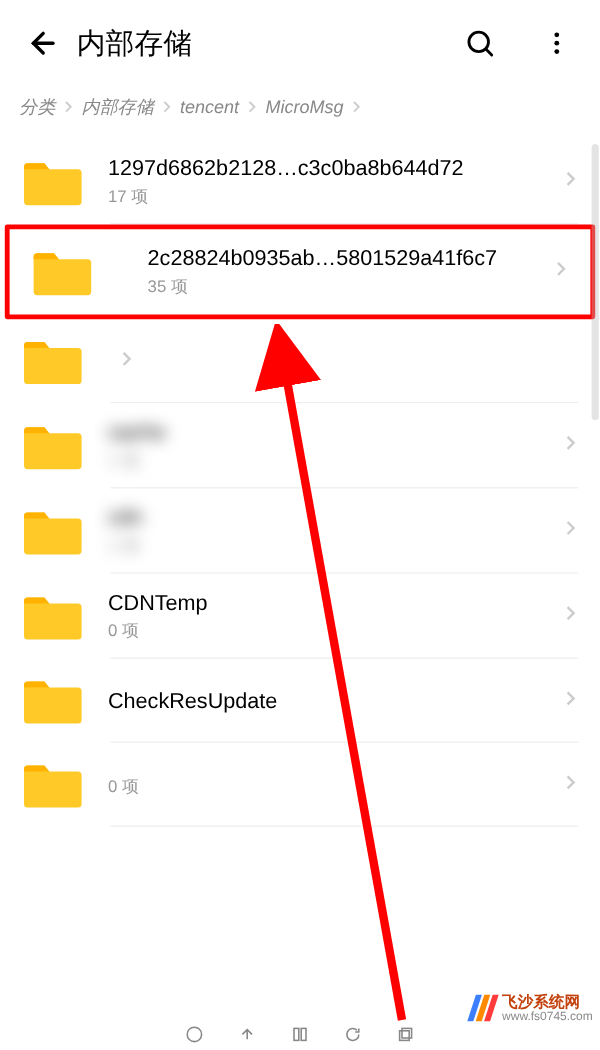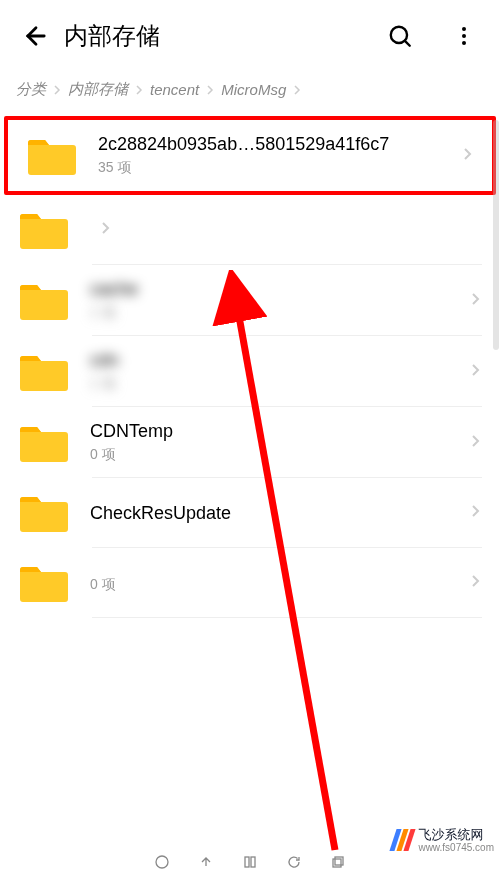--- a/index.html
+++ b/index.html
@@ -13,28 +13,28 @@
     .crumb { color: #888; }
     .crumb-sep { color: #ccc; }
     .list { position: relative; }
     .row { display: flex; align-items: center; padding: 14px 18px; position: relative; }
     .folder-icon { width: 52px; height: 42px; flex-shrink: 0; margin-right: 20px; }
     .row-content { flex: 1; min-width: 0; }
     .row-name { font-size: 18px; color: #000; white-space: nowrap; overflow: hidden; text-overflow: ellipsis; }
     .row-sub { font-size: 14px; color: #999; margin-top: 4px; }
     .chevron { color: #ccc; margin-left: 8px; }
     .row-divider { position: absolute; left: 92px; right: 18px; bottom: 0; height: 1px; background: #eee; }
-    .highlighted { border: 4px solid #ff0000; border-radius: 2px; margin: 0 4px; }
+    .highlighted { border: 4px solid #ff0000; border-radius: 2px; margin: 0 4px; gap: 25px; }
     .scrollbar-track { position: absolute; right: 1px; top: 120px; width: 6px; height: 230px; background: #bbb; opacity: 0.4; border-radius: 3px; }
     .arrow-svg { position: absolute; left: 140px; top: 270px; pointer-events: none; z-index: 5; }
     .blur { filter: blur(6px); }
     .watermark { position: absolute; right: 6px; bottom: 22px; display: flex; align-items: center; font-size: 13px; }
     .wm-logo { display: flex; margin-right: 4px; }
     .wm-bar { width: 5px; height: 22px; transform: skewX(-18deg); margin-right: 2px; }
-    .wm-text-main { font-weight: normal; color: #0f172a; }
+    .wm-text-main { font-weight: bold; color: #c2410c; }
     .wm-text-sub { font-size: 10px; color: #888; margin-top: -2px; }
     .bottom-toolbar { position: absolute; left: 0; right: 0; bottom: 0; height: 24px; display: flex; align-items: center; justify-content: center; gap: 28px; color: #888; padding-bottom: 2px; }
     .tb-icon { width: 16px; height: 16px; display:flex; align-items:center; justify-content:center; }
   </style>
 </head>
 <body>
 
 <div class="header">
   <div class="back-btn">
     <svg width="28" height="28" viewBox="0 0 24 24" fill="none" stroke="#000" stroke-width="2.4" stroke-linecap="round">
@@ -73,20 +73,34 @@
     <span class="crumb-sep"><svg width="10" height="10" viewBox="0 0 10 10" fill="none" stroke="#ccc" stroke-width="1.5">
         <path d="M3 1l4 4-4 4"></path>
       </svg></span>
     <span class="crumb">MicroMsg</span>
     <span class="crumb-sep"><svg width="10" height="10" viewBox="0 0 10 10" fill="none" stroke="#ccc" stroke-width="1.5">
         <path d="M3 1l4 4-4 4"></path>
       </svg></span>
   </div>
 
 <div class="list" id="list">
+    <div class="row">
+      <div class="folder-icon"><svg width="52" height="42" viewBox="0 0 52 42">
+          <path d="M2 8c0-2 1-3 3-3h14l4 5h24c2 0 3 1 3 3v24c0 2-1 3-3 3H5c-2 0-3-1-3-3V8z" fill="#ffca28"></path>
+          <path d="M2 8c0-2 1-3 3-3h14l4 5H2V8z" fill="#ffb300"></path>
+        </svg></div>
+      <div class="row-content">
+        <div class="row-name">1297d6862b2128…c3c0ba8b644d72</div>
+        <div class="row-sub">17 项</div>
+      </div>
+      <div class="chevron"><svg width="14" height="14" viewBox="0 0 14 14" fill="none" stroke="#ccc" stroke-width="2">
+          <path d="M5 2l5 5-5 5"></path>
+        </svg></div>
+      <div class="row-divider"></div>
+    </div>
     <div class="row highlighted" style="border-color: rgb(255, 0, 0);">
       <div class="folder-icon"><svg width="52" height="42" viewBox="0 0 52 42">
           <path d="M2 8c0-2 1-3 3-3h14l4 5h24c2 0 3 1 3 3v24c0 2-1 3-3 3H5c-2 0-3-1-3-3V8z" fill="#ffca28"></path>
           <path d="M2 8c0-2 1-3 3-3h14l4 5H2V8z" fill="#ffb300"></path>
         </svg></div>
       <div class="row-content">
         <div class="row-name">2c28824b0935ab…5801529a41f6c7</div>
         <div class="row-sub">35 项</div>
       </div>
       <div class="chevron"><svg width="14" height="14" viewBox="0 0 14 14" fill="none" stroke="#ccc" stroke-width="2">

